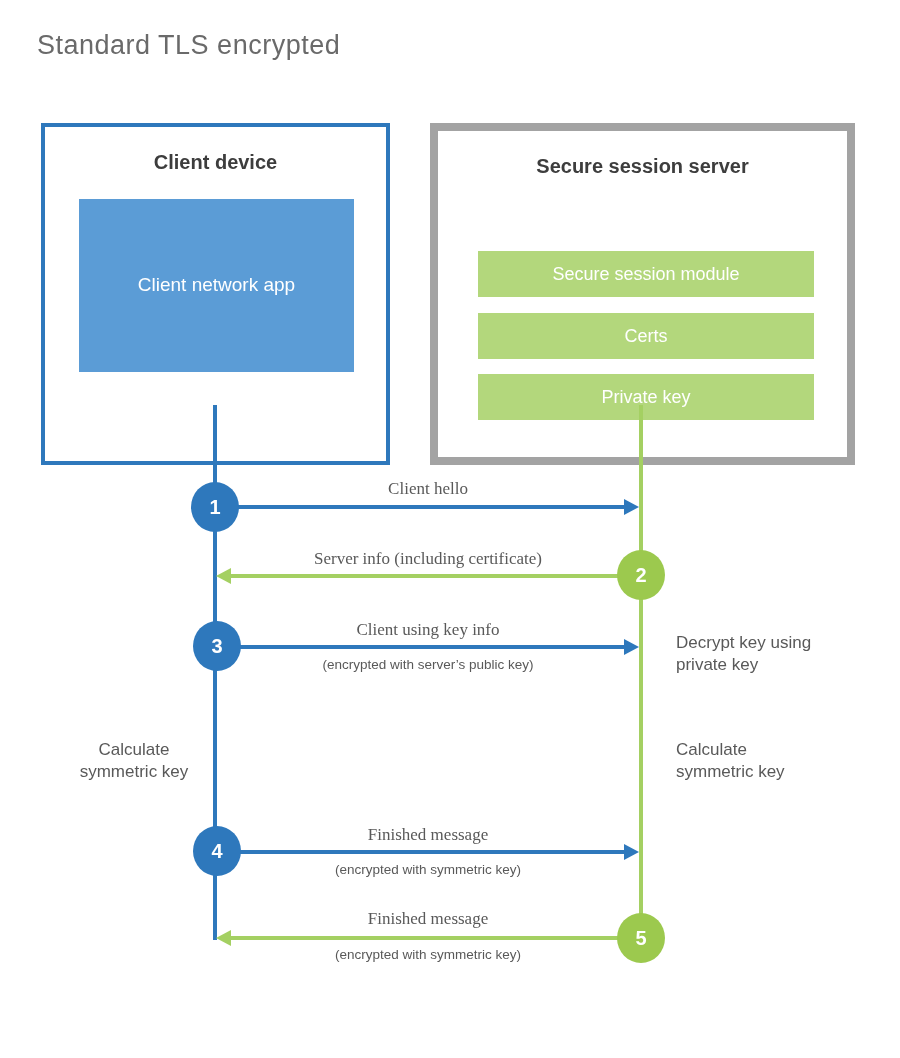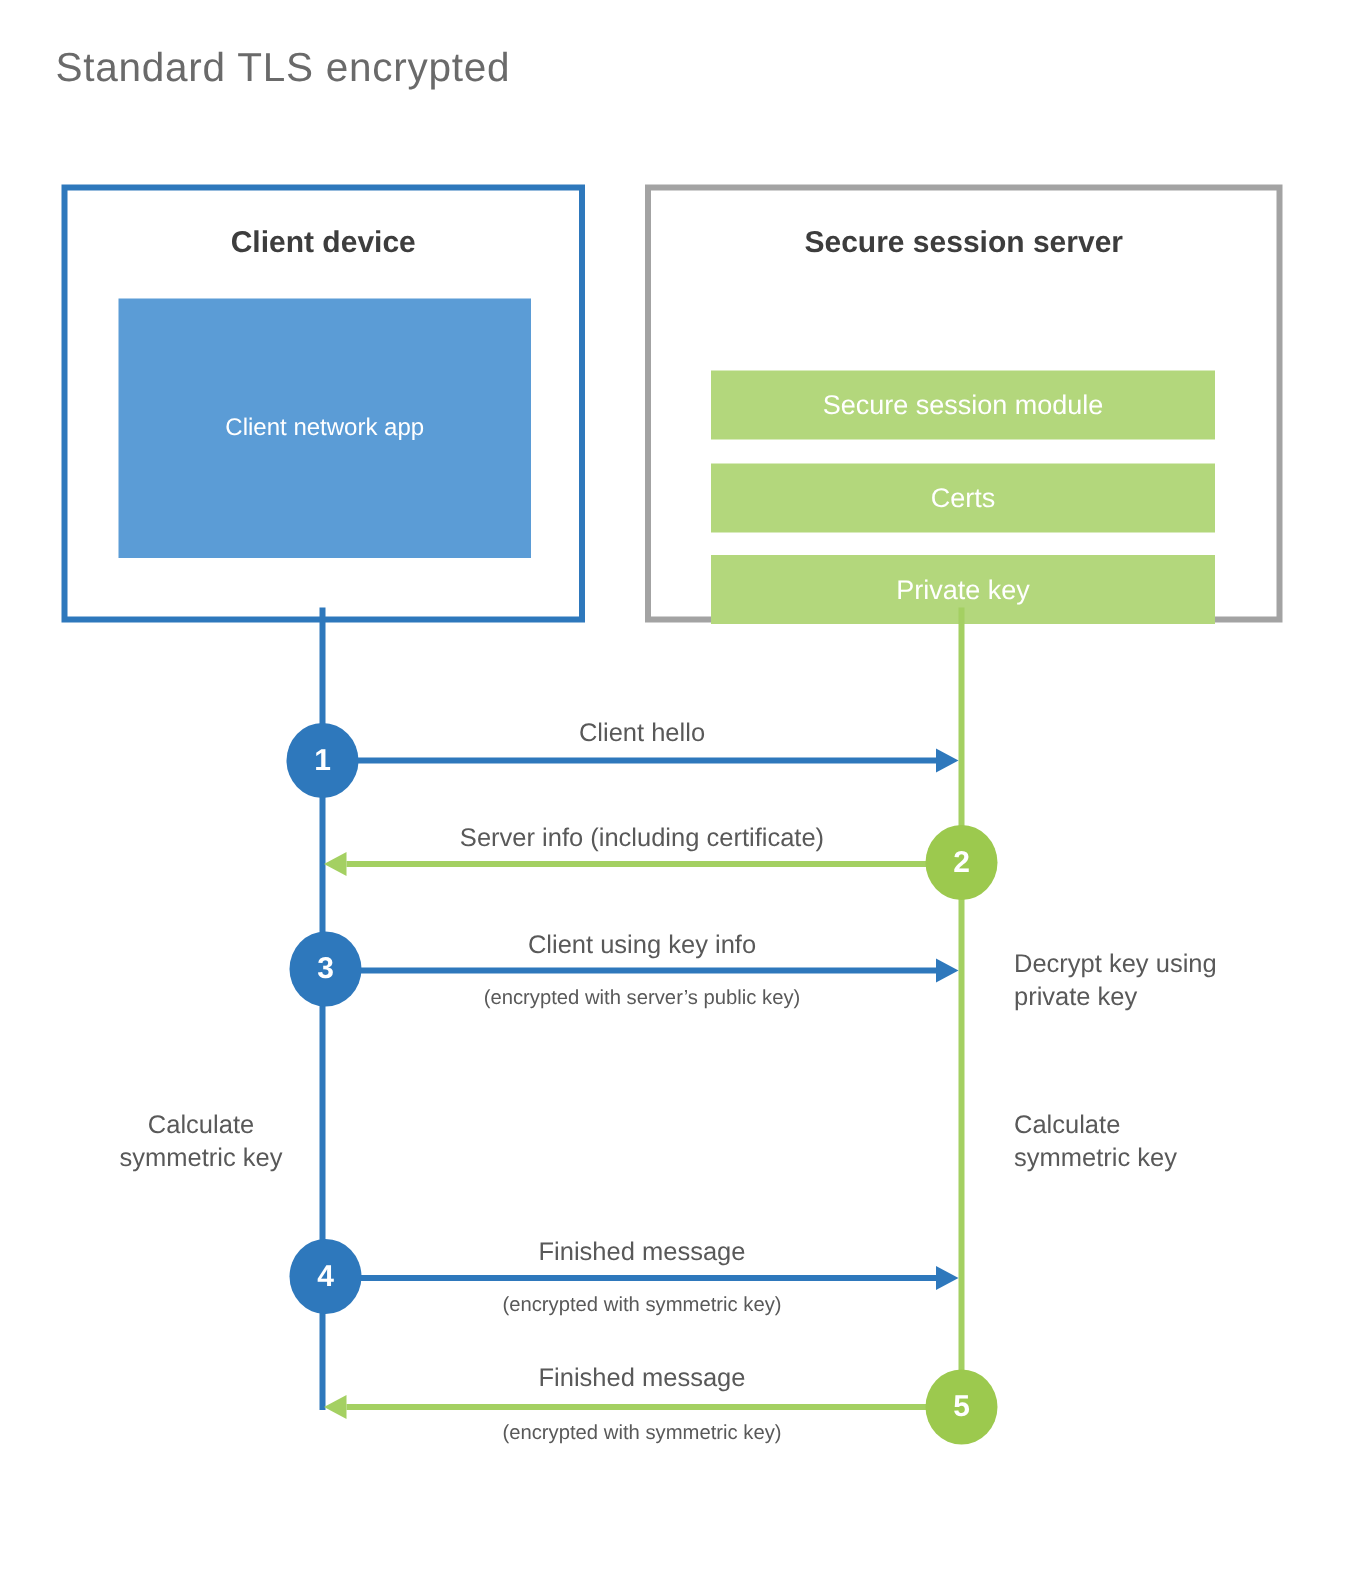--- a/index.html
+++ b/index.html
@@ -17,40 +17,40 @@
     left: 37px; top: 30px;
     font-size: 27px;
     font-weight: 300;
     color: #6a6a6a;
     letter-spacing: 0.5px;
   }
   
   .entity-box {
     position: absolute;
     top: 123px;
-    height: 292px;
+    height: 342px;
     background: #ffffff;
   }
   .client-box { left: 41px; width: 349px; border: 4px solid #2e78bc; }
-  .server-box { left: 430px; width: 425px; border: 4px solid #a3a3a3; }
+  .server-box { left: 430px; width: 425px; border: 8px solid #a3a3a3; }
   .entity-title {
     position: absolute;
     left: 0; right: 0; top: 24px;
     text-align: center;
     font-size: 20px;
     font-weight: bold;
     color: #3d3d3d;
   }
   .client-app {
     position: absolute;
     left: 34px; top: 72px;
     width: 275px; height: 173px;
     background: #5b9cd6;
     color: #ffffff;
-    font-size: 16px;
+    font-size: 19px;
     display: flex;
     align-items: center;
     justify-content: center;
     text-align: center;
     padding: 12px 55px;
     line-height: 1.5;
   }
   .server-bar {
     position: absolute;
     left: 40px;
@@ -115,20 +115,21 @@
   .a4-head { left: 624px; top: 844px; }
   .a5-line { left: 231px; top: 936px; width: 388px; }
   .a5-head { left: 216px; top: 930px; }
   
   .msg-label {
     position: absolute;
     left: 228px; width: 400px;
     text-align: center;
     font-size: 17px;
     color: #595959;
+    font-family: Liberation Serif, serif;
   }
   .msg-sub {
     position: absolute;
     left: 228px; width: 400px;
     text-align: center;
     font-size: 13.5px;
     color: #595959;
   }
   .l1 { top: 479px; }
   .l2 { top: 549px; }

